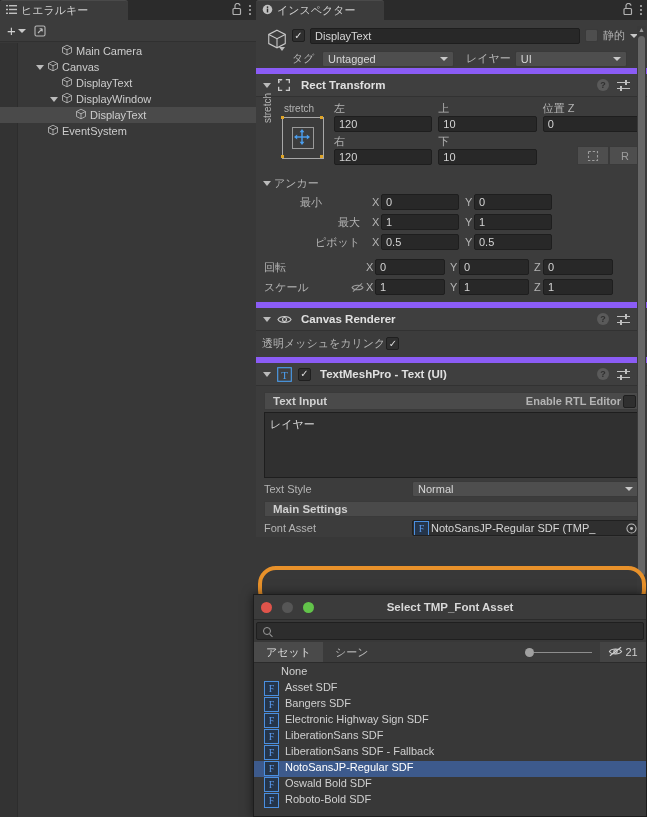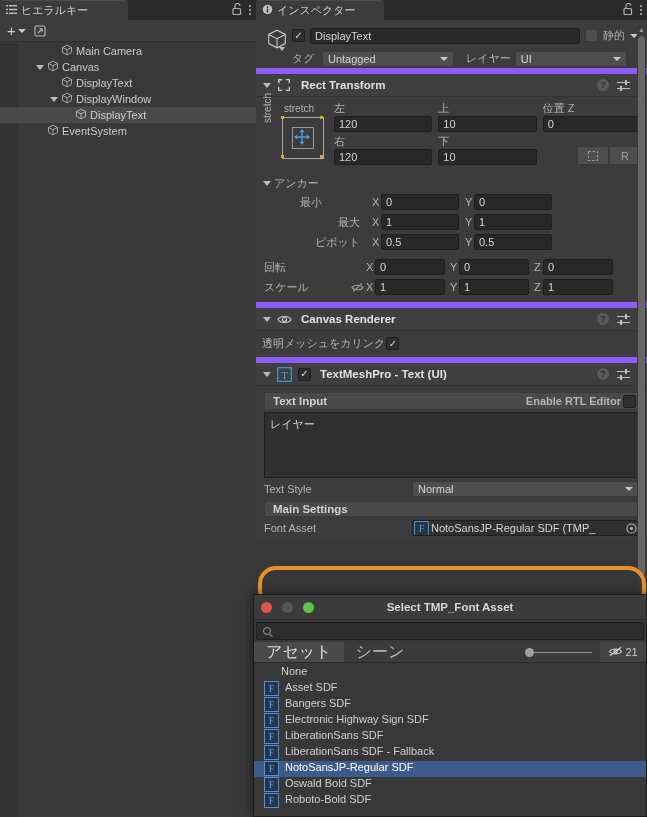--- a/index.html
+++ b/index.html
@@ -140,21 +140,21 @@
   
   #modal{position:absolute;left:253px;top:594px;width:394px;height:223px;background:#383838;
          border:1px solid #1d1d1d;box-shadow:0 0 10px rgba(0,0,0,.55);box-sizing:border-box;}
   #modal-title{height:24px;background:#3b3b3b;display:flex;align-items:center;position:relative;border-bottom:1px solid #2b2b2b;}
   .lights{position:absolute;left:7px;top:7px;display:flex;gap:10px;}
   .light{width:11px;height:11px;border-radius:50%;}
   #modal-title .t{width:100%;text-align:center;font-size:11.5px;font-weight:bold;color:#d8d8d8;}
   #modal-search{height:18px;margin:2px 2px 0 2px;background:#2d2d2d;border:1px solid #1f1f1f;border-radius:2px;
                 display:flex;align-items:center;padding:0 6px;box-sizing:border-box;}
   #modal-tabs{height:20px;margin:2px 0 0 0;background:#3b3b3b;display:flex;align-items:stretch;border-bottom:1px solid #2b2b2b;}
-  .mtab{padding:0 12px;display:flex;align-items:center;font-size:16px;color:#b6b6b6;}
+  .mtab{padding:0 12px;display:flex;align-items:center;font-size:11px;color:#b6b6b6;}
   .mtab.active{background:#4a4a4a;color:#e0e0e0;}
   .slider{flex:1;display:flex;align-items:center;justify-content:flex-end;padding-right:8px;gap:0;}
   .slider .knob{width:9px;height:9px;border-radius:50%;background:#a0a0a0;}
   .slider .rail{width:58px;height:1px;background:#8d8d8d;}
   .eyecount{width:46px;display:flex;align-items:center;justify-content:center;gap:2px;background:#444444;font-size:11px;color:#d0d0d0;}
   #modal-list{position:absolute;left:0;top:68px;right:0;bottom:0;background:#383838;padding-top:2px;}
   .mrow{height:16px;display:flex;align-items:flex-start;padding-left:10px;gap:3px;font-size:11px;color:#d0d0d0;}
   .mrow.none{padding-left:27px;}
   .mrow.selected{background:#3d5a8c;color:#ffffff;}
 </style>

